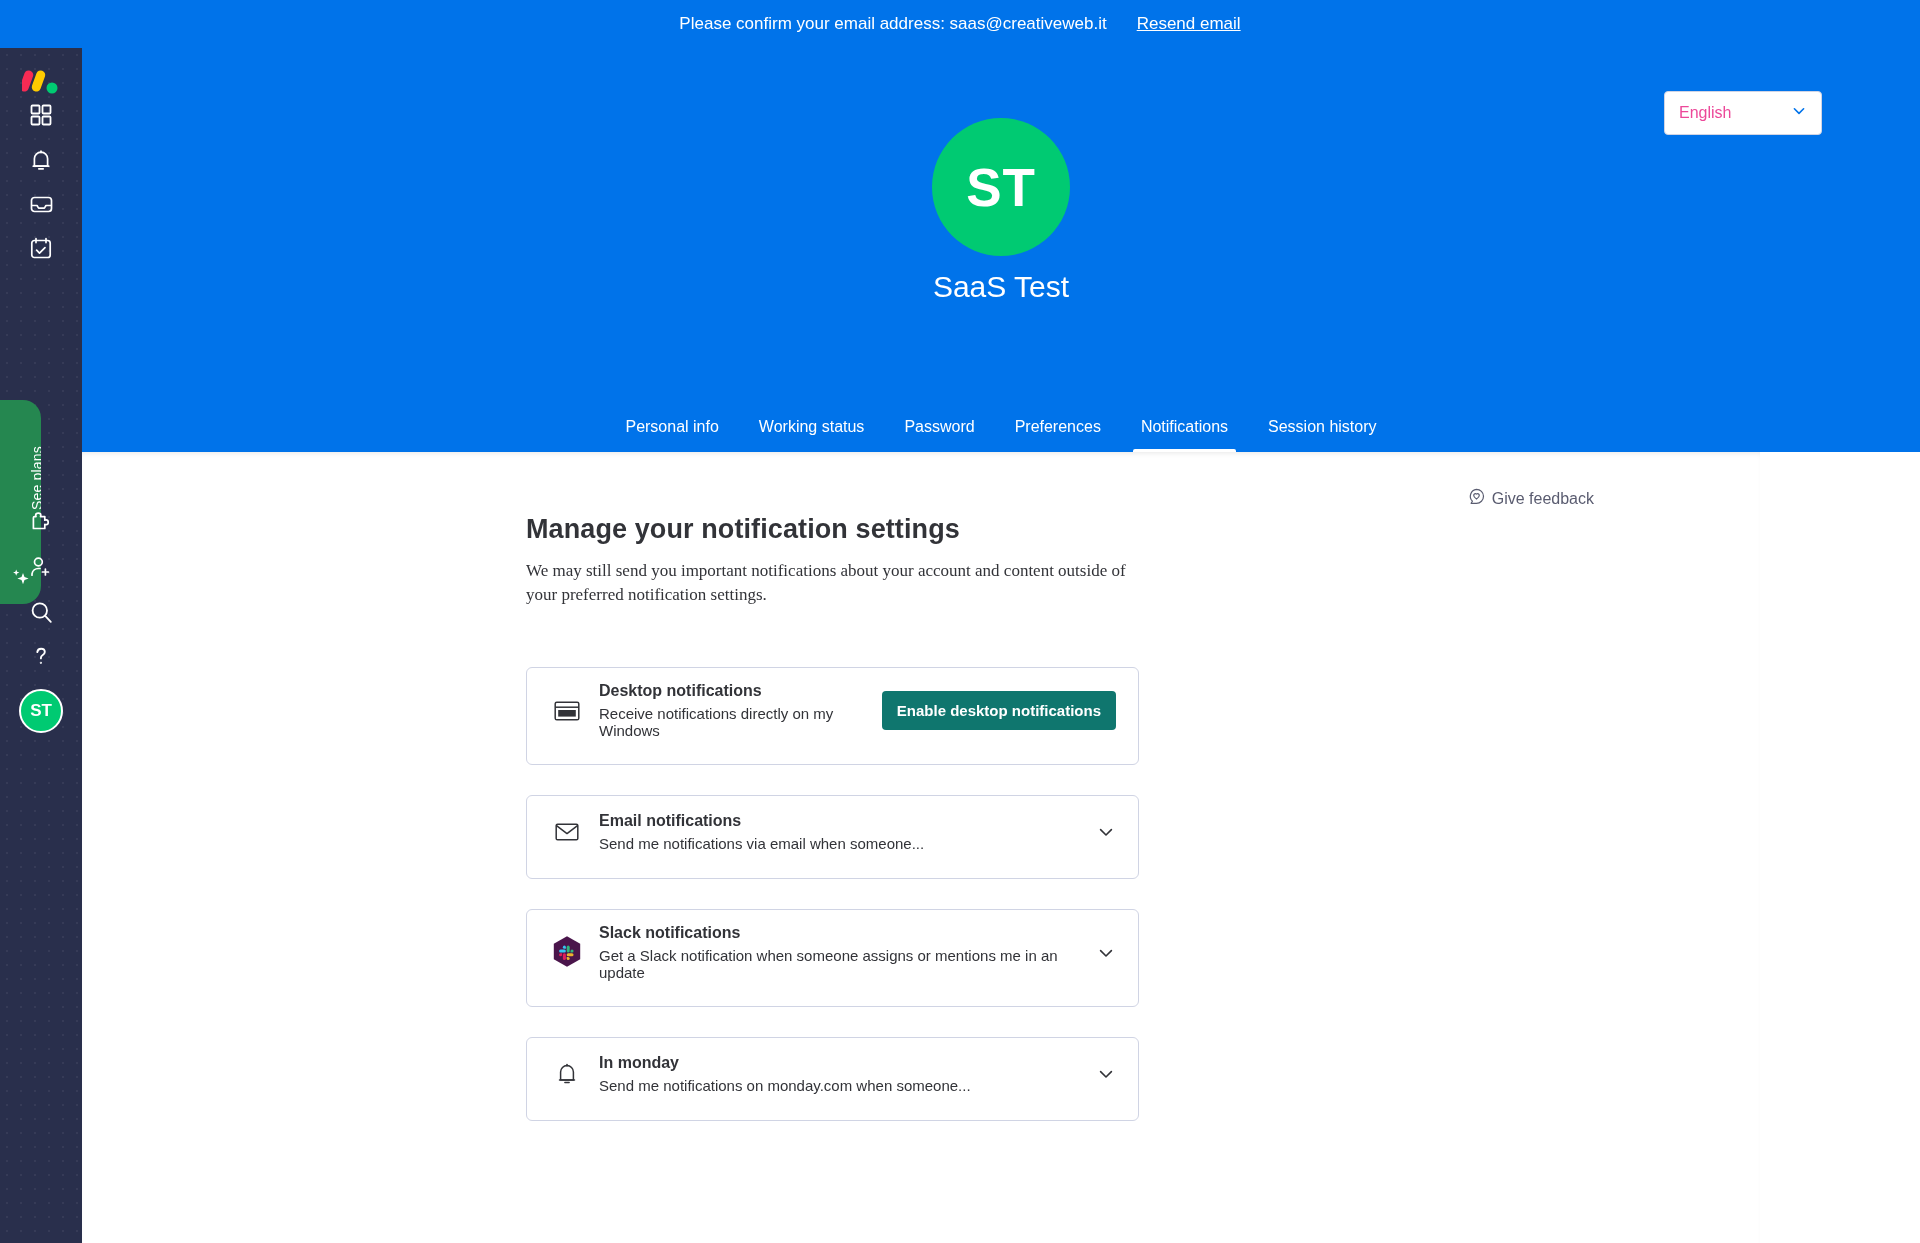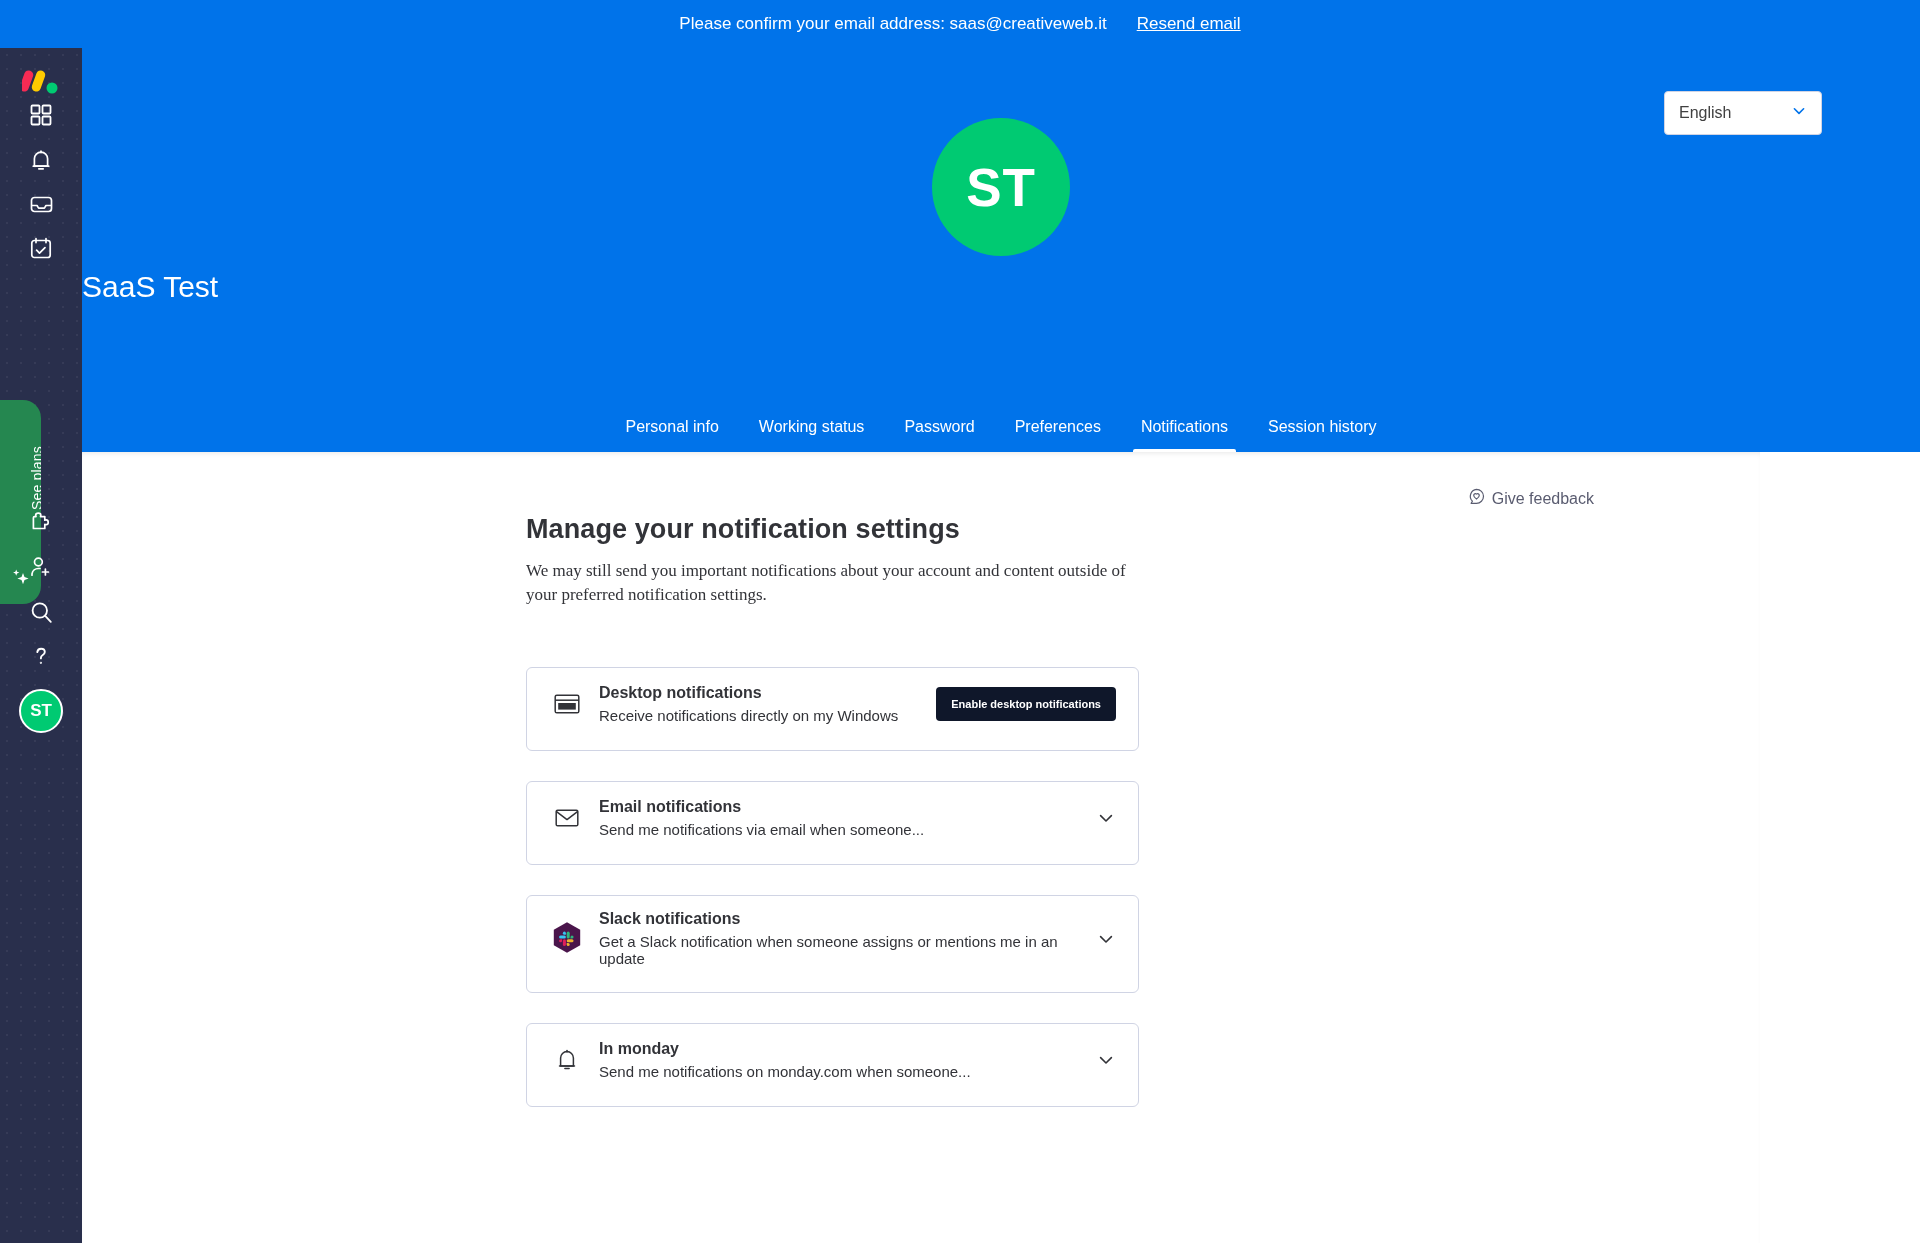--- a/index.html
+++ b/index.html
@@ -93,36 +93,36 @@
     background: #0073ea;
     z-index: 10;
   }
   .lang-select {
     position: absolute; top: 43px; right: 98px;
     width: 158px; height: 44px;
     background: #ffffff; border: 1px solid #d0d4e4;
     border-radius: 4px;
     display: flex; align-items: center; justify-content: space-between;
     padding: 0 14px;
-    font-size: 16px; color: #404040;
+    font-size: 16px; color: #ec4899;
     cursor: pointer;
   }
   .profile-avatar {
     position: absolute; top: 70px; left: 50%;
     transform: translateX(-50%);
     width: 138px; height: 138px;
     border-radius: 50%;
     background: #00ca72;
     display: flex; align-items: center; justify-content: center;
     color: #ffffff; font-size: 53px; font-weight: 700;
     letter-spacing: 1px;
   }
   .profile-name {
     position: absolute; top: 222px; left: 0; width: 100%;
-    text-align: left;
+    text-align: center;
     color: #ffffff; font-size: 30px; font-weight: 400;
   }
   .tabs {
     position: absolute; bottom: 0; left: 0; width: 100%;
     display: flex; align-items: flex-end; justify-content: center;
     gap: 0px;
   }
   .tab {
     padding: 12px 20px 16px 20px;
     color: #ffffff; font-size: 16px;
@@ -178,23 +178,23 @@
     display: flex; align-items: center; justify-content: center;
     margin-right: 14px;
   }
   .card-texts { flex: 1; padding: 14px 0; }
   .card-title {
     font-size: 16px; font-weight: 700; color: #323338;
     margin-bottom: 5px;
   }
   .card-desc { font-size: 15px; color: #323338; }
   .enable-btn {
-    background: #0f172a; color: #ffffff;
+    background: #0f766e; color: #ffffff;
     border: none; border-radius: 4px;
-    font-size: 11px; font-weight: 700;
+    font-size: 15px; font-weight: 700;
     padding: 11px 15px; cursor: pointer;
     font-family: "Liberation Sans", sans-serif;
     white-space: nowrap;
   }
   .chevron { margin-left: 10px; display: flex; align-items: center; }
 </style>
 </head>
 <body>
 
 <div class="top-banner">

